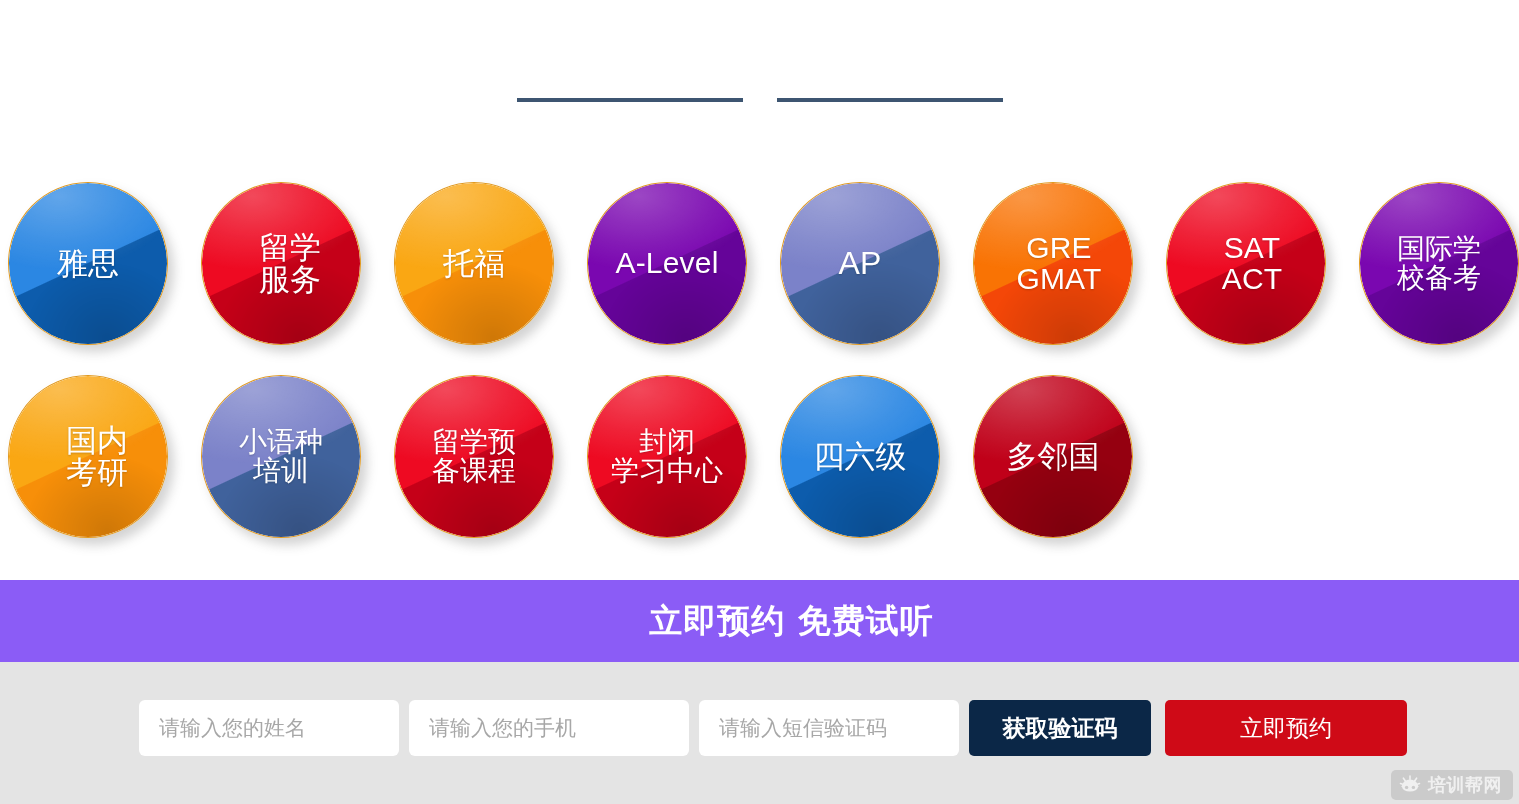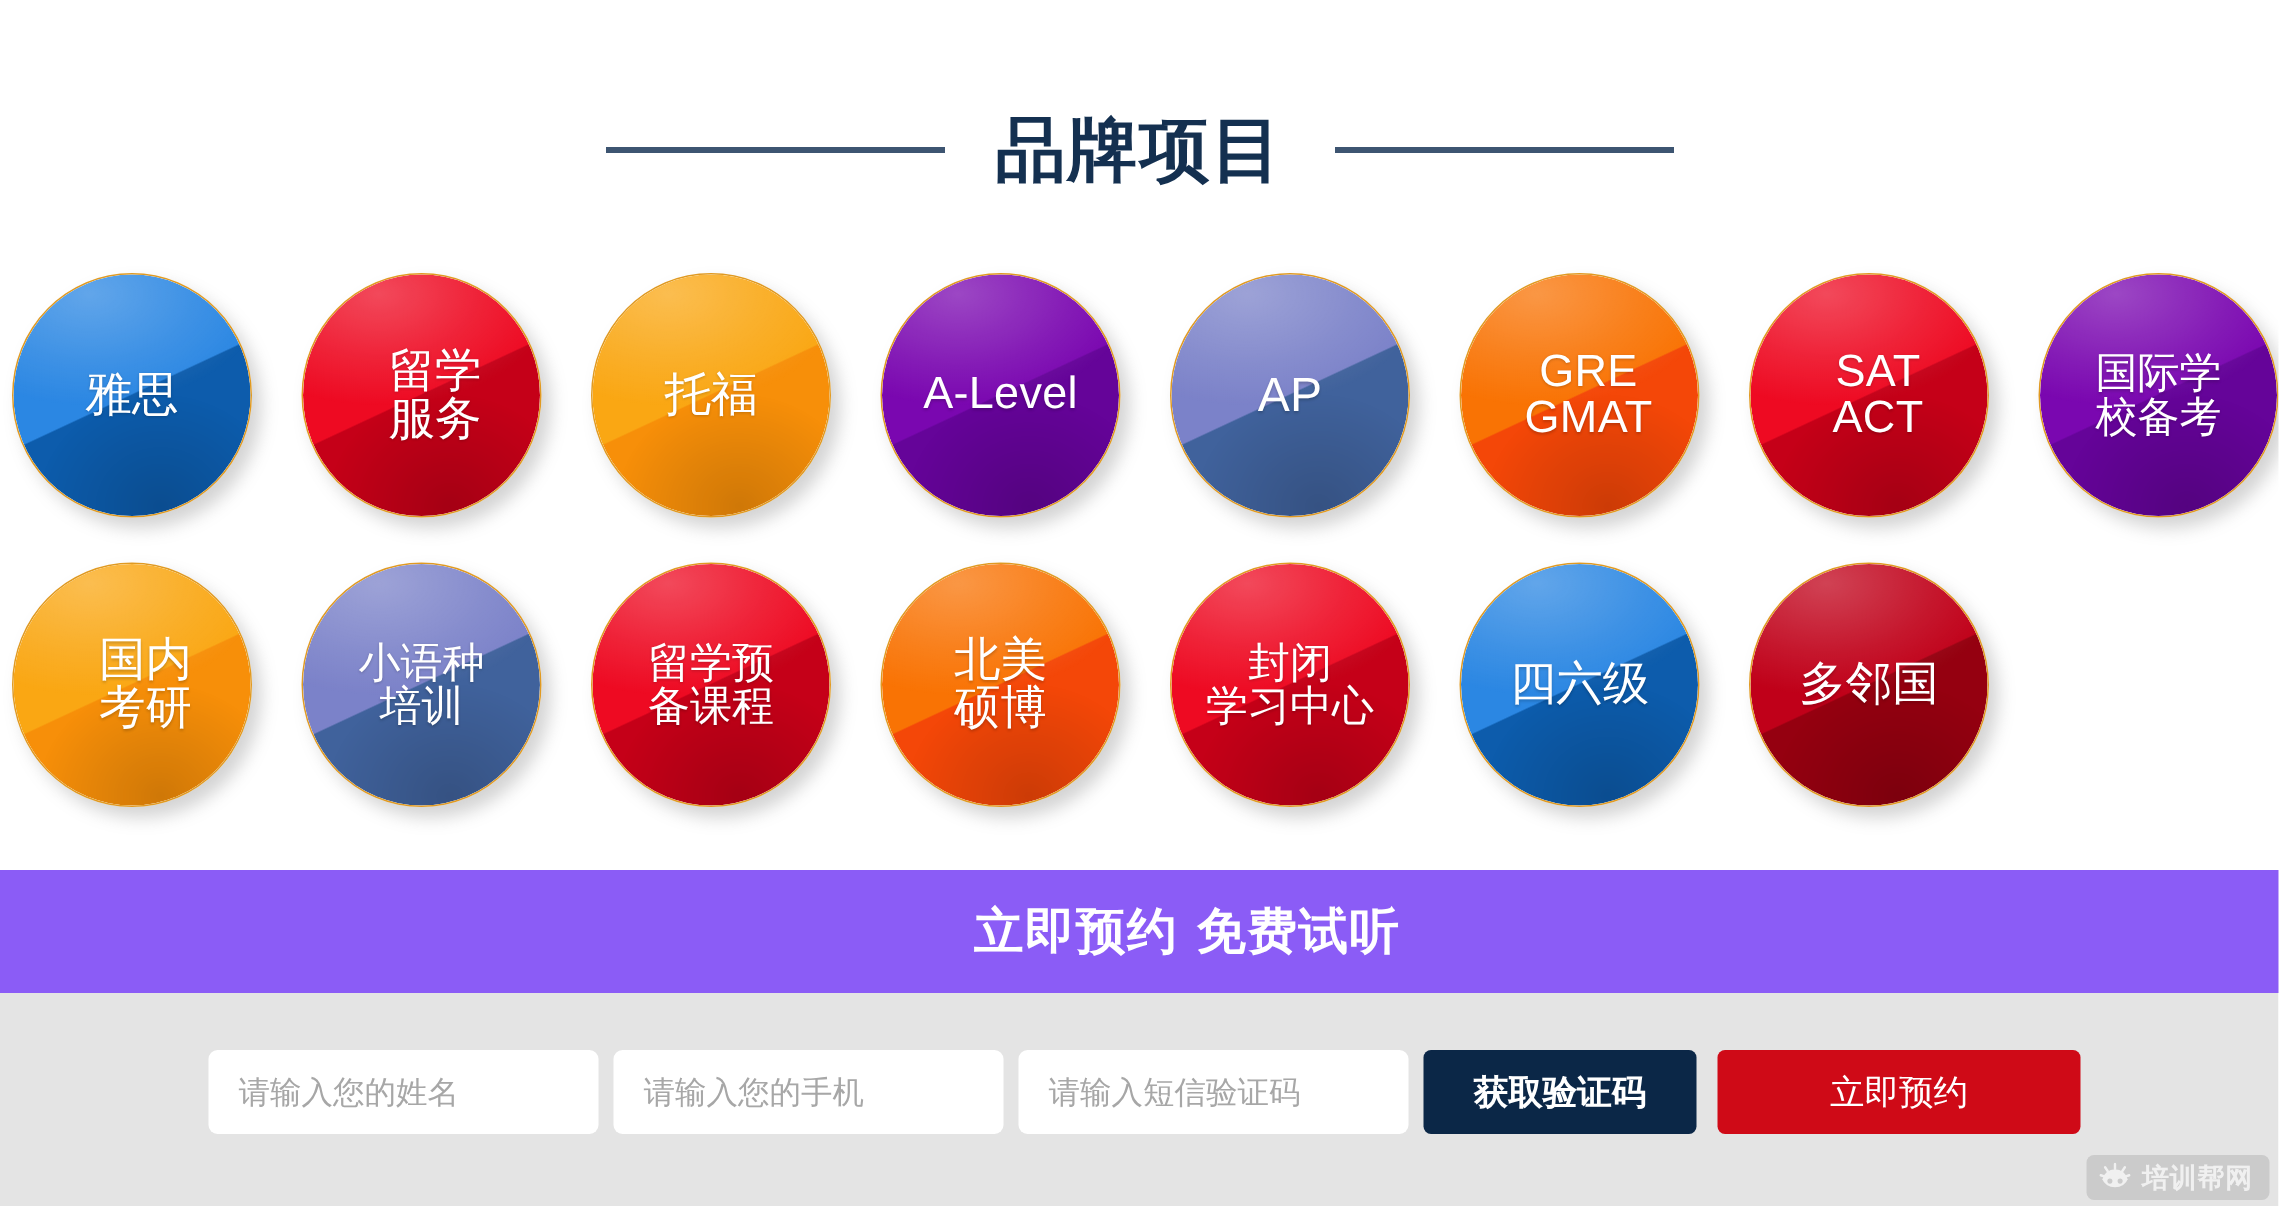--- a/index.html
+++ b/index.html
@@ -149,21 +149,21 @@
     outline: none;
     box-sizing: border-box;
     padding: 0 20px;
     font-size: 21px;
     color: #333;
     font-family: "DejaVu Sans", "Liberation Sans", sans-serif;
     margin-right: 10px;
   }
   .field::placeholder { color: #a7a7a7; }
   .field.name { width: 260px; }
-  .field.phone { width: 260px; }
+  .field.phone { width: 280px; }
   .field.code { width: 260px; }
 
   .btn {
     height: 56px;
     border: none;
     border-radius: 5px;
     color: #ffffff;
     font-size: 23px;
     font-family: "DejaVu Sans", "Liberation Sans", sans-serif;
     cursor: pointer;
@@ -202,21 +202,20 @@
     letter-spacing: .5px;
     font-family: "DejaVu Sans", "Liberation Sans", sans-serif;
   }
   .watermark svg { display: block; }
 </style>
 </head>
 <body>
 
 <div class="title-row">
   <div class="title-rule"></div>
-  <div class="title-text">品牌项目</div>
   <div class="title-rule"></div>
 </div>
 
 <div class="grid">
   <div class="grid-row" id="row1">
       <div class="bubble" style="border-color: rgb(224, 154, 34);">
         <div class="fill" style="background: linear-gradient(155deg, rgb(43, 135, 227) 0%, rgb(43, 135, 227) 49.5%, rgb(13, 92, 172) 50%, rgb(13, 92, 172) 100%);"></div>
         <div class="gloss"></div>
         <div class="label lbl-cn">雅思</div>
       </div>
@@ -271,26 +270,20 @@
         <div class="fill" style="background: linear-gradient(155deg, rgb(123, 130, 201) 0%, rgb(123, 130, 201) 49.5%, rgb(64, 98, 156) 50%, rgb(64, 98, 156) 100%);"></div>
         <div class="gloss"></div>
         <div class="label lbl-cn-s">小语种
 培训</div>
       </div>
       <div class="bubble" style="border-color: rgb(224, 154, 34);">
         <div class="fill" style="background: linear-gradient(155deg, rgb(238, 10, 34) 0%, rgb(238, 10, 34) 49.5%, rgb(197, 0, 24) 50%, rgb(197, 0, 24) 100%);"></div>
         <div class="gloss"></div>
         <div class="label lbl-cn-s">留学预
 备课程</div>
-      </div>
-      <div class="bubble" style="border-color: rgb(224, 154, 34);">
-        <div class="fill" style="background: linear-gradient(155deg, rgb(249, 115, 4) 0%, rgb(249, 115, 4) 49.5%, rgb(244, 71, 8) 50%, rgb(244, 71, 8) 100%);"></div>
-        <div class="gloss"></div>
-        <div class="label lbl-cn">北美
-硕博</div>
       </div>
       <div class="bubble" style="border-color: rgb(224, 154, 34);">
         <div class="fill" style="background: linear-gradient(155deg, rgb(238, 10, 34) 0%, rgb(238, 10, 34) 49.5%, rgb(197, 0, 24) 50%, rgb(197, 0, 24) 100%);"></div>
         <div class="gloss"></div>
         <div class="label lbl-cn-s">封闭
 学习中心</div>
       </div>
       <div class="bubble" style="border-color: rgb(224, 154, 34);">
         <div class="fill" style="background: linear-gradient(155deg, rgb(43, 135, 227) 0%, rgb(43, 135, 227) 49.5%, rgb(13, 92, 172) 50%, rgb(13, 92, 172) 100%);"></div>
         <div class="gloss"></div>

